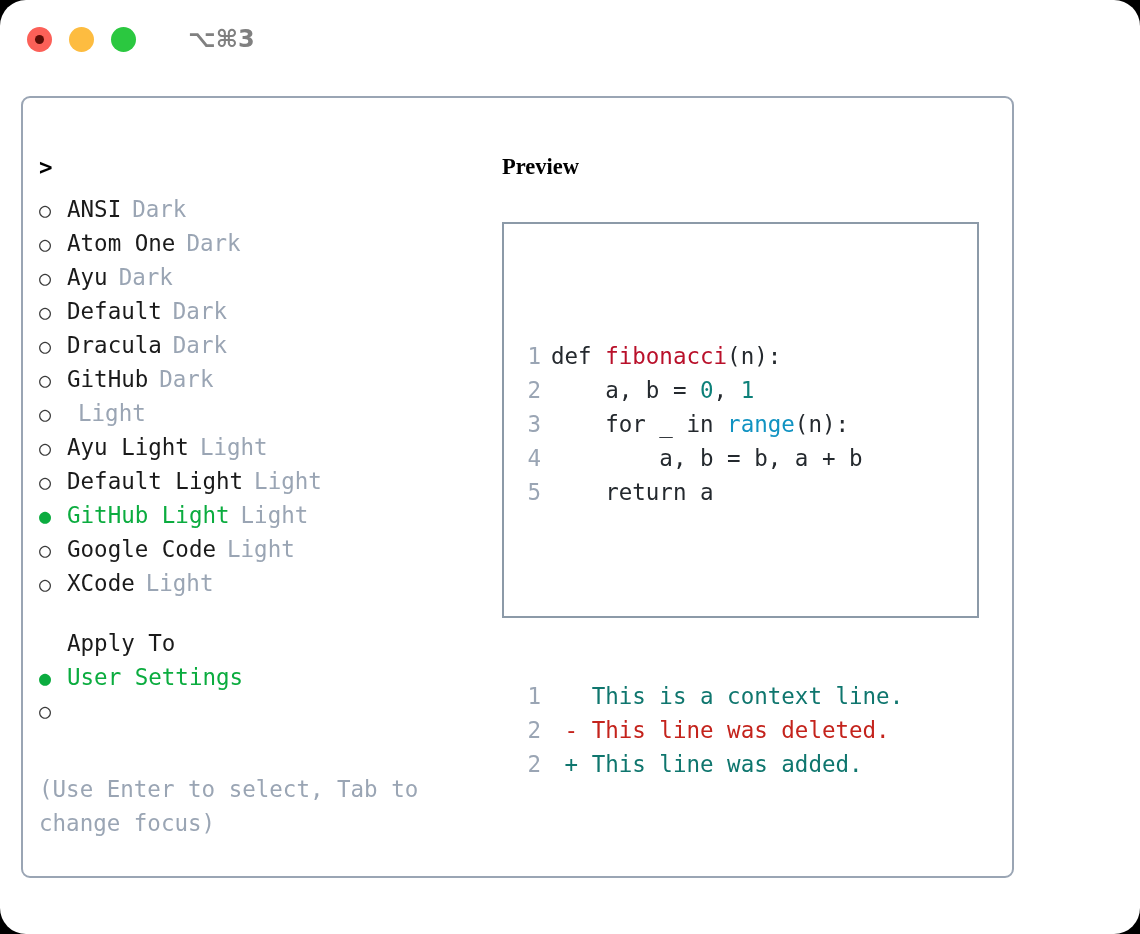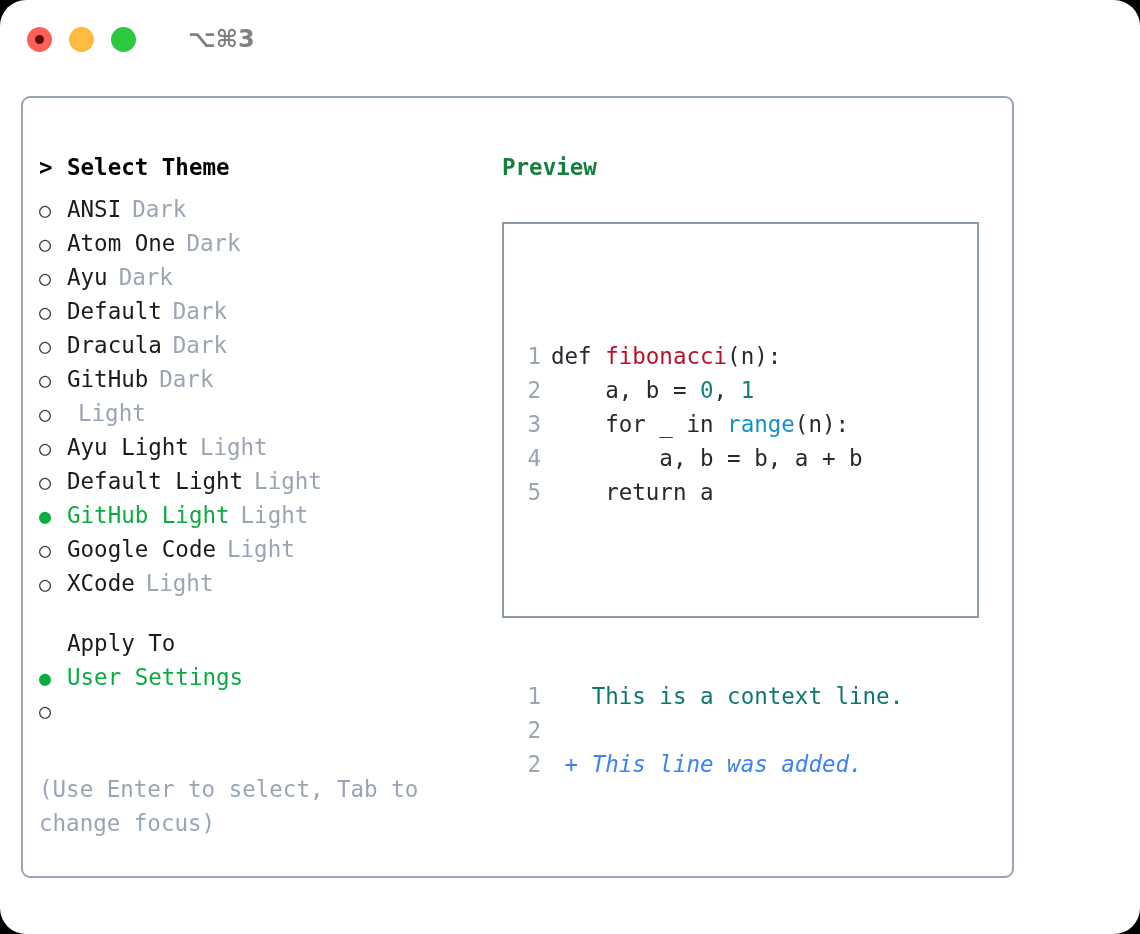--- a/index.html
+++ b/index.html
@@ -148,22 +148,23 @@
   
   .right-col {
     position: absolute;
     left: 479px;
     top: 52px;
     width: 480px;
   }
   .preview-title {
     font-size: 22.5px;
     font-weight: bold;
-    color: #15803d;
-    line-height: 34px;
+    color: #000000;
+    line-height: 34px;
+    font-family: Liberation Serif, serif;
   }
 
   .preview-box {
     margin-top: 38px;
     width: 477px;
     height: 396px;
     border: 2px solid #8c9aa8;
     box-sizing: border-box;
     background: #ffffff;
     position: relative;
@@ -189,21 +190,21 @@
   .ctext { color: #24292e; }
 
   .tok-func  { color: #b9102a; }
   .tok-num   { color: #0d8079; }
   .tok-call  { color: #1193c2; }
   .tok-plain { color: #24292e; }
 
   .diff-gap { height: 34px; }
   .d-context { color: #0f766e; }
   .d-del     { color: #c4231c; }
-  .d-add     { color: #3b82f6; font-style: italic; }
+  .d-add     { color: #0f766e; }
 </style>
 </head>
 <body>
 
 <div class="window">
 
   <div class="titlebar">
     <div class="traffic">
       <span class="dot red"></span>
       <span class="dot yellow"></span>
@@ -212,21 +213,20 @@
     <div class="shortcut">⌥⌘3</div>
   </div>
 
   <div class="panel">
     <div class="panel-inner">
 
       <div class="left-col">
 
         <div class="row header">
           <span class="marker caret">&gt;</span>
-          <span class="label">Select Theme</span>
         </div>
 
         <div id="theme-items">
             <div class="row"><span class="marker bullet-off">○</span><span class="label">ANSI</span><span class="tag">Dark</span></div>
             <div class="row"><span class="marker bullet-off">○</span><span class="label">Atom One</span><span class="tag">Dark</span></div>
             <div class="row"><span class="marker bullet-off">○</span><span class="label">Ayu</span><span class="tag">Dark</span></div>
             <div class="row"><span class="marker bullet-off">○</span><span class="label">Default</span><span class="tag">Dark</span></div>
             <div class="row"><span class="marker bullet-off">○</span><span class="label">Dracula</span><span class="tag">Dark</span></div>
             <div class="row"><span class="marker bullet-off">○</span><span class="label">GitHub</span><span class="tag">Dark</span></div>
             <div class="row"><span class="marker bullet-off">○</span><span class="tag">Light</span></div>
@@ -252,20 +252,20 @@
         <div class="hint">(Use Enter to select, Tab to change focus)</div>
       </div>
 
       <div class="right-col">
         <div class="preview-title">Preview</div>
 
         <div class="preview-box">
           <div class="code">
             <div id="code-lines"><div class="cline"><span class="lineno">1</span><span class="ctext"><span class="tok-plain">def </span><span class="tok-func">fibonacci</span><span class="tok-plain">(n):</span></span></div><div class="cline"><span class="lineno">2</span><span class="ctext"><span class="tok-plain">    a, b = </span><span class="tok-num">0</span><span class="tok-plain">, </span><span class="tok-num">1</span></span></div><div class="cline"><span class="lineno">3</span><span class="ctext"><span class="tok-plain">    for _ in </span><span class="tok-call">range</span><span class="tok-plain">(n):</span></span></div><div class="cline"><span class="lineno">4</span><span class="ctext"><span class="tok-plain">        a, b = b, a + b</span></span></div><div class="cline"><span class="lineno">5</span><span class="ctext"><span class="tok-plain">    return a</span></span></div></div>
             <div class="diff-gap"></div>
-            <div id="diff-lines"><div class="cline"><span class="lineno">1</span><span class="d-context">   This is a context line.</span></div><div class="cline"><span class="lineno">2</span></div><div class="cline"><span class="lineno">2</span><span class="d-add"> + This line was added.</span></div></div>
+            <div id="diff-lines"><div class="cline"><span class="lineno">1</span><span class="d-context">   This is a context line.</span></div><div class="cline"><span class="lineno">2</span><span class="d-del"> - This line was deleted.</span></div><div class="cline"><span class="lineno">2</span><span class="d-add"> + This line was added.</span></div></div>
           </div>
         </div>
       </div>
 
     </div>
   </div>
 </div>
 
 </body></html>

